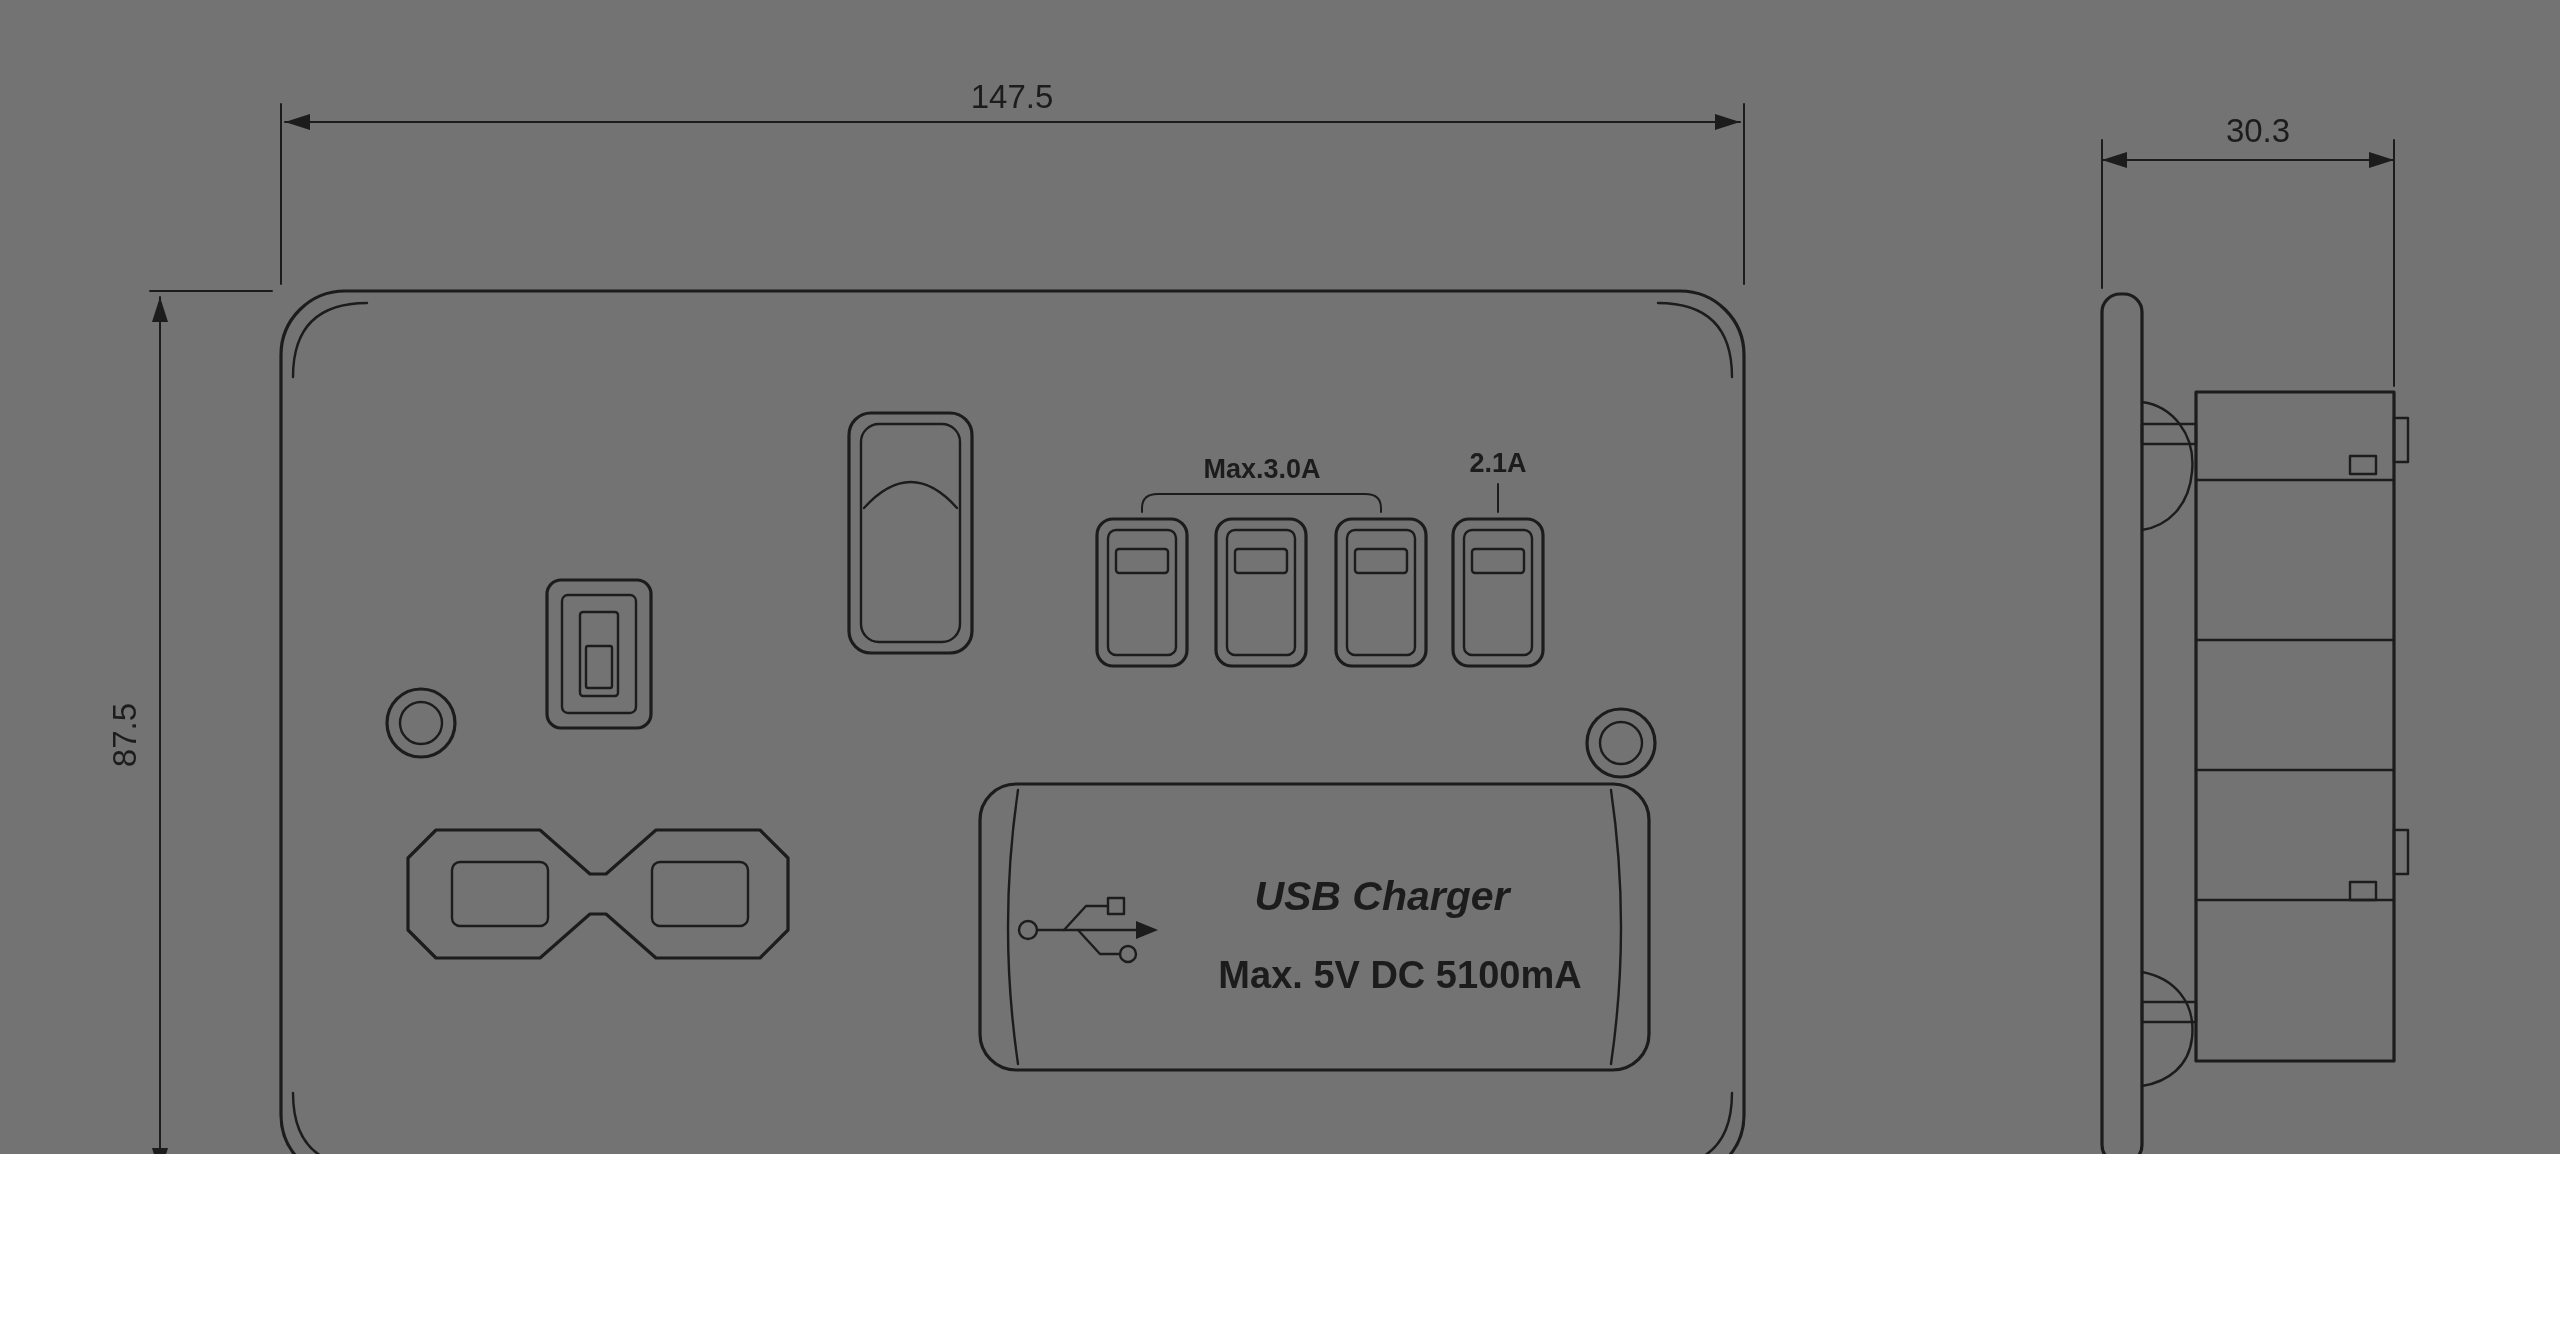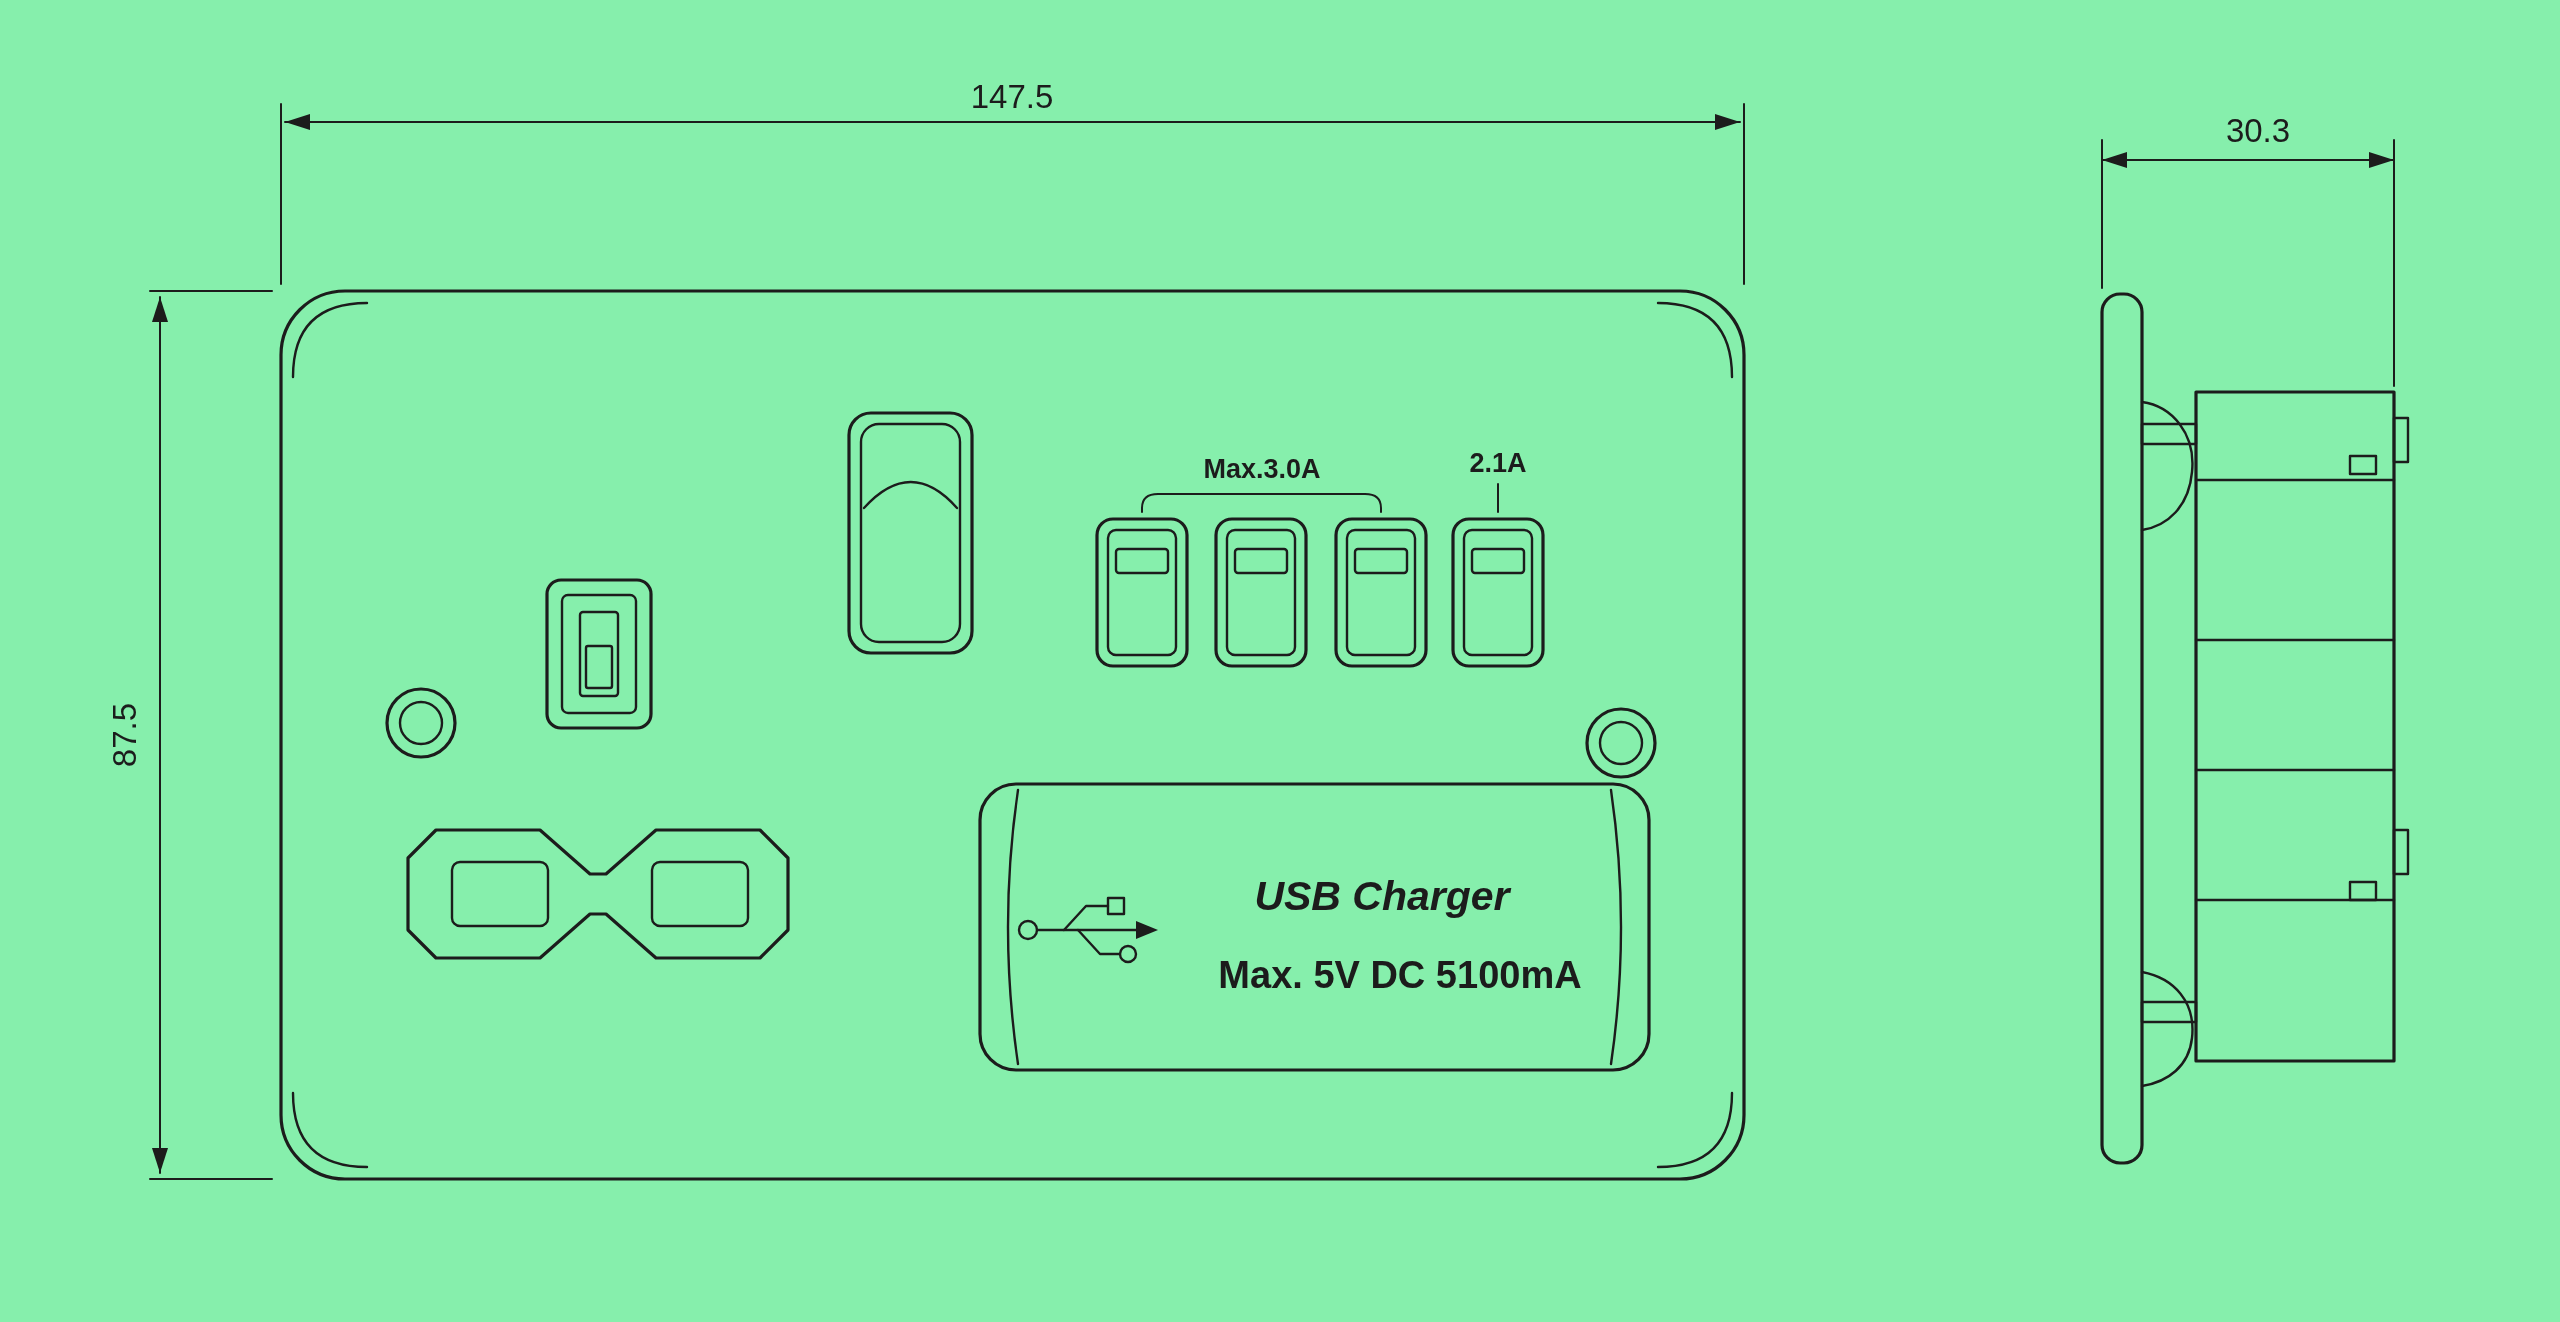--- a/index.html
+++ b/index.html
@@ -6,22 +6,22 @@
     margin: 0;
     padding: 0;
     background: #ffffff;
     width: 2560px;
     height: 1322px;
     font-family: "Liberation Sans", sans-serif;
   }
   .canvas {
     position: relative;
     width: 2560px;
-    height: 1322px;
-    background: #86efac;
+    height: 1154px;
+    background: #737373;
     overflow: hidden;
   }
   svg { display: block; }
   .ln  { stroke: #1c1c1c; stroke-width: 3.2; fill: none; stroke-linejoin: round; stroke-linecap: round; }
   .ln2 { stroke: #1c1c1c; stroke-width: 2.4; fill: none; stroke-linejoin: round; stroke-linecap: round; }
   .dim { stroke: #1c1c1c; stroke-width: 2;   fill: none; stroke-linecap: round; }
   .arr { fill: #1c1c1c; stroke: none; }
   .dim-label {
     font-family: "Liberation Sans", sans-serif;
     font-size: 33px;

